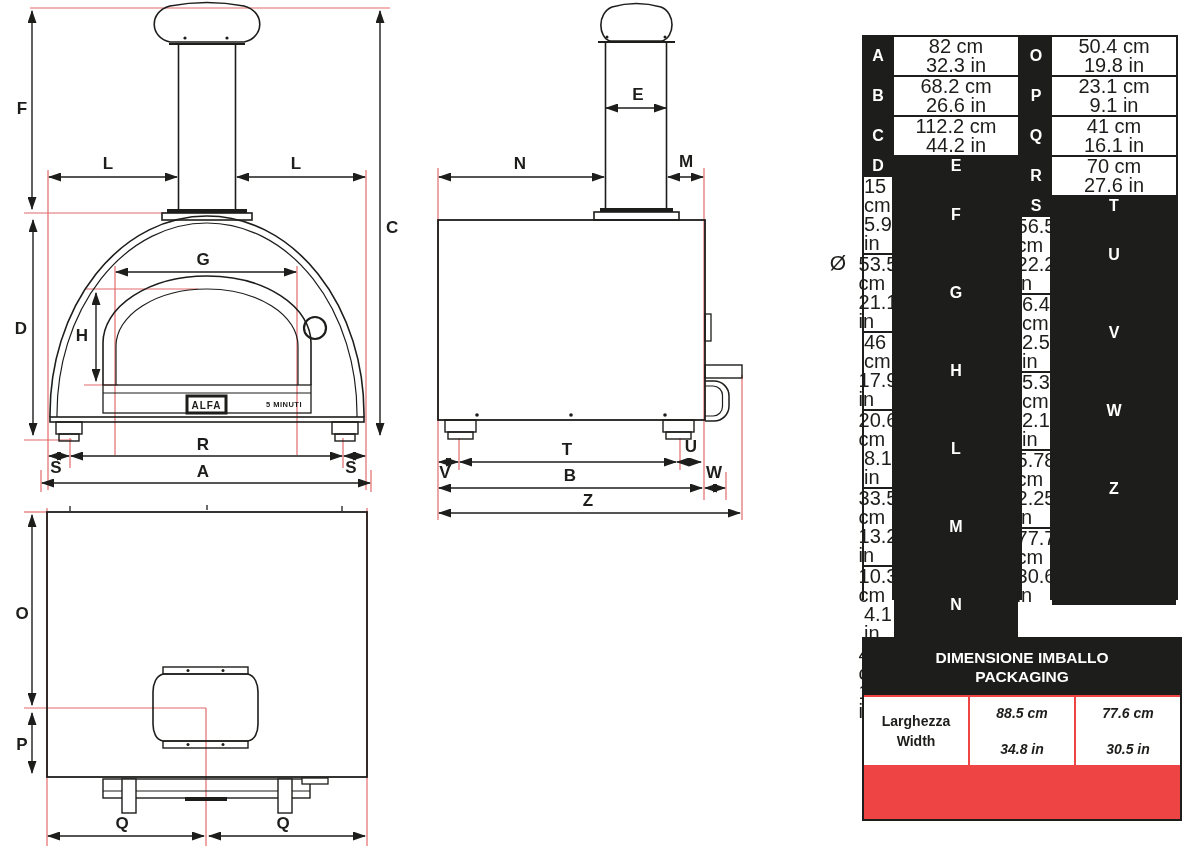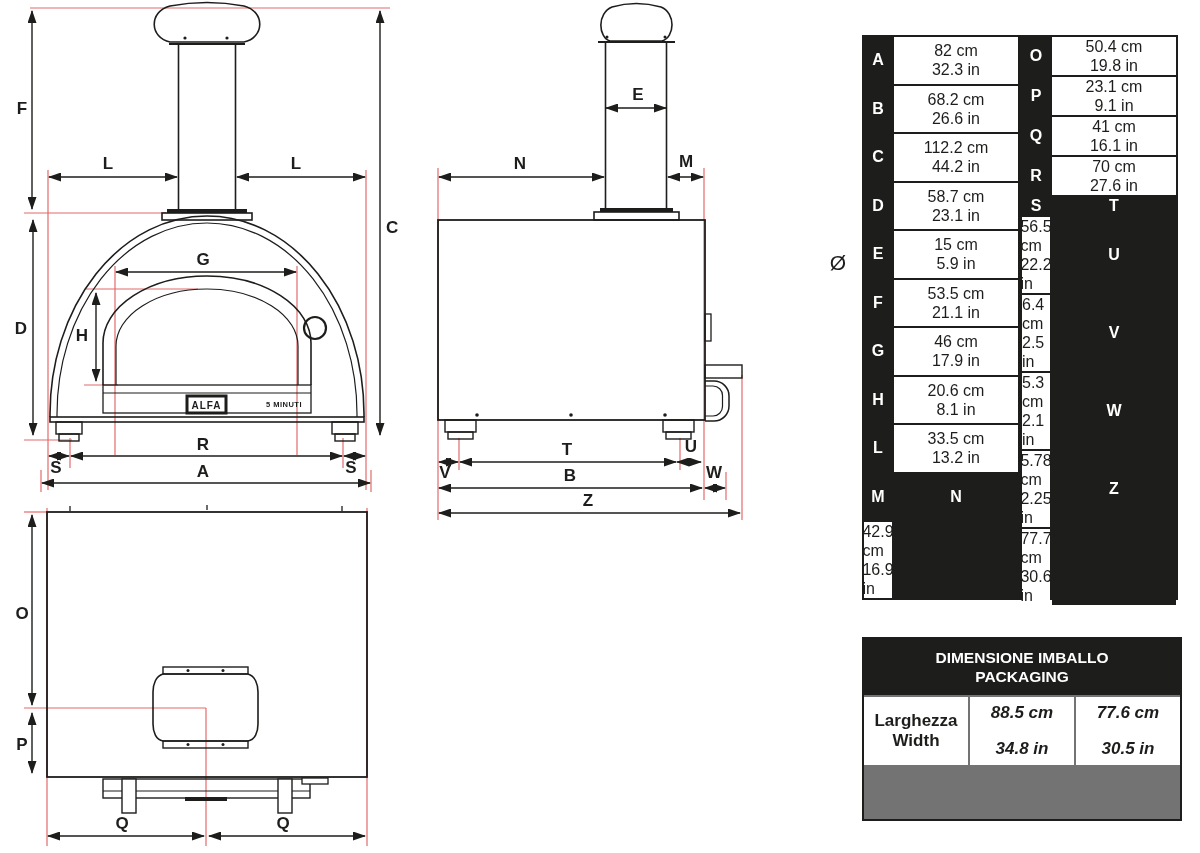--- a/index.html
+++ b/index.html
@@ -11,31 +11,31 @@
   .modeltxt{font-size:7.5px;font-weight:bold;fill:#1d1d1b;letter-spacing:0.5px;}
   .diatxt{font-size:21px;fill:#1d1d1b;}
 
   
   .dim-table{position:absolute;left:862px;top:35px;width:316px;height:565px;display:flex;}
   .half{flex:1;border:2px solid #1d1d1b;background:#1d1d1b;display:grid;
         grid-template-columns:28px 1fr;grid-auto-rows:1fr;gap:2px;}
   .letter{background:#1d1d1b;color:#ffffff;display:flex;align-items:center;justify-content:center;
           font-weight:bold;font-size:16px;}
   .val{background:#ffffff;display:flex;flex-direction:column;align-items:center;justify-content:center;
-       font-size:16px;line-height:19px;}
+       font-size:20px;line-height:19px;}
 
   
   .pack-table{position:absolute;left:862px;top:637px;width:316px;border:2px solid #1d1d1b;
-              background:#737373;}
+              background:#ef4444;}
   .pack-header{background:#1d1d1b;color:#ffffff;height:56px;display:flex;flex-direction:column;
                align-items:center;justify-content:center;font-weight:bold;font-size:15.5px;line-height:19px;}
   .pack-grid{display:grid;grid-template-columns:1fr 1fr 1fr;grid-template-rows:68px 52px;gap:2px;
              margin-top:2px;}
   .pack-cell{background:#ffffff;display:flex;flex-direction:column;align-items:center;justify-content:center;
-             font-size:17px;font-weight:bold;line-height:20px;}
+             font-size:14px;font-weight:bold;line-height:20px;}
   .pack-val{font-style:italic;gap:16px;}
 </style>
 </head>
 <body>
 
 <div class="canvas">
 
 <svg width="860" height="853" viewBox="0 0 860 853" style="position:absolute;left:0;top:0;">
   <defs>
     <marker id="ah" orient="auto-start-reverse" markerUnits="userSpaceOnUse" markerWidth="13" markerHeight="9" refX="12" refY="4.5">
@@ -219,24 +219,20 @@
     <div class="val">
           <div>68.2 cm</div>
           <div>26.6 in</div>
         </div>
     <div class="letter">C</div>
     <div class="val">
           <div>112.2 cm</div>
           <div>44.2 in</div>
         </div>
     <div class="letter">D</div>
-    <div class="val">
-          <div>58.7 cm</div>
-          <div>23.1 in</div>
-        </div>
     <div class="letter">E</div>
     <div class="val">
           <div>15 cm</div>
           <div>5.9 in</div>
         </div>
     <div class="letter">F</div>
     <div class="val">
           <div>53.5 cm</div>
           <div>21.1 in</div>
         </div>
@@ -249,20 +245,24 @@
     <div class="val">
           <div>20.6 cm</div>
           <div>8.1 in</div>
         </div>
     <div class="letter">L</div>
     <div class="val">
           <div>33.5 cm</div>
           <div>13.2 in</div>
         </div>
     <div class="letter">M</div>
+    <div class="val">
+          <div>10.3 cm</div>
+          <div>4.1 in</div>
+        </div>
     <div class="letter">N</div>
     <div class="val">
           <div>42.9 cm</div>
           <div>16.9 in</div>
         </div>
   </div>
   <div class="half">
     <div class="letter">O</div>
     <div class="val">
           <div>50.4 cm</div>

